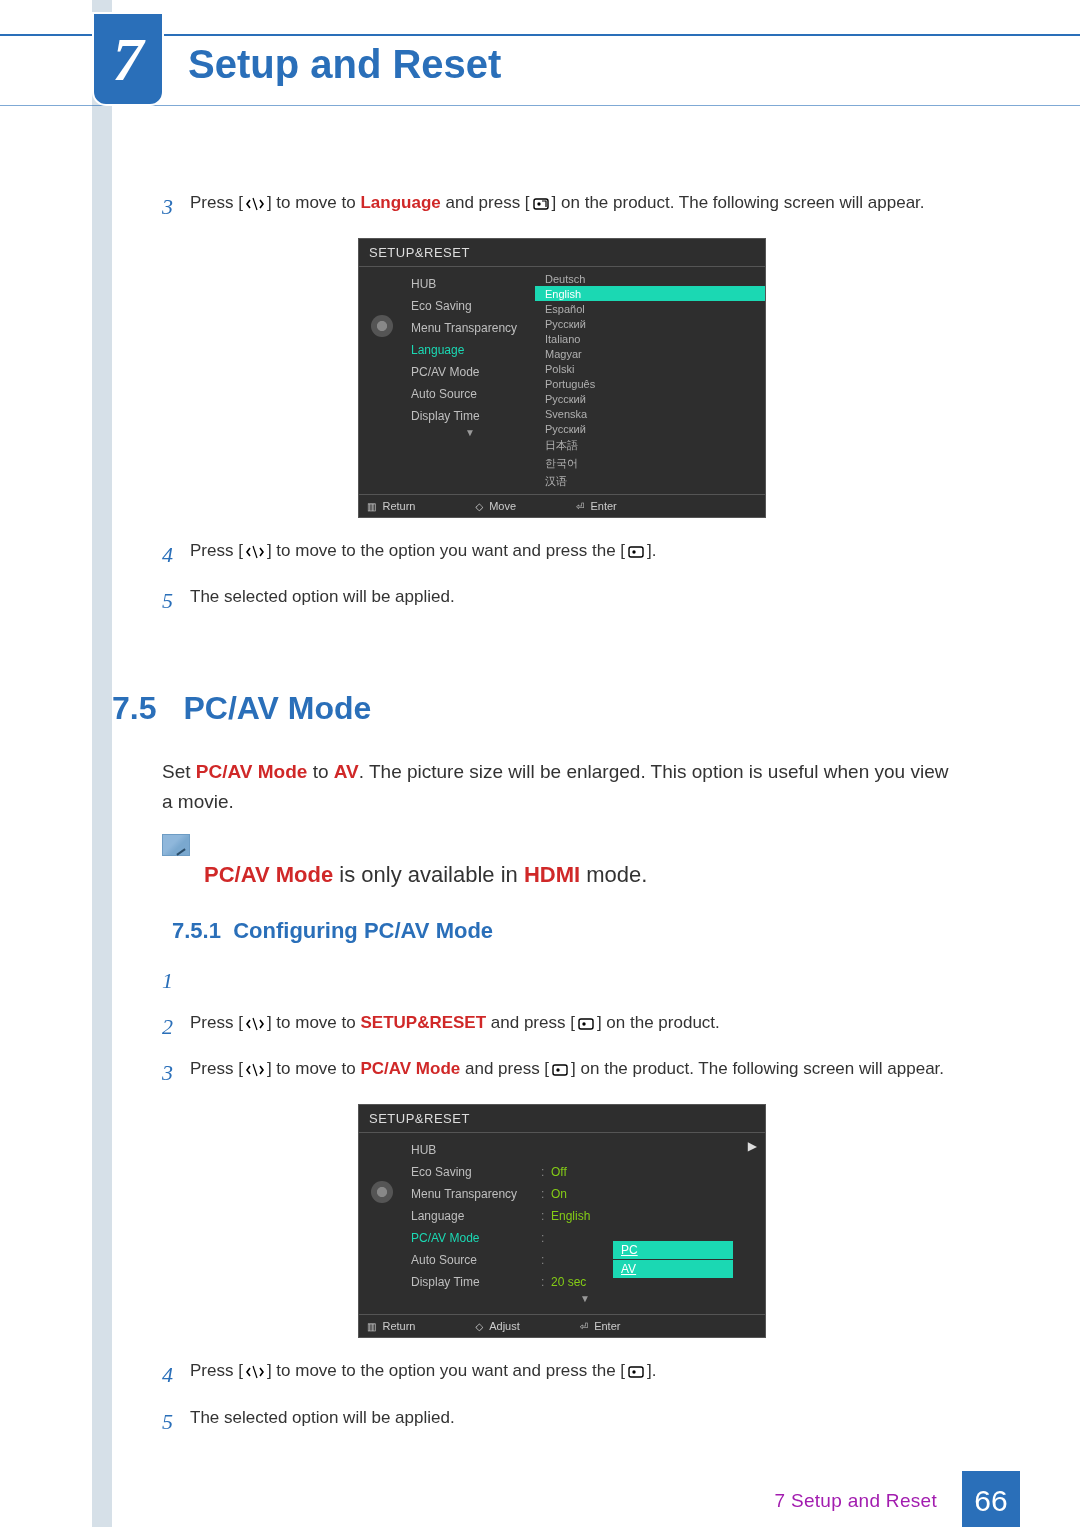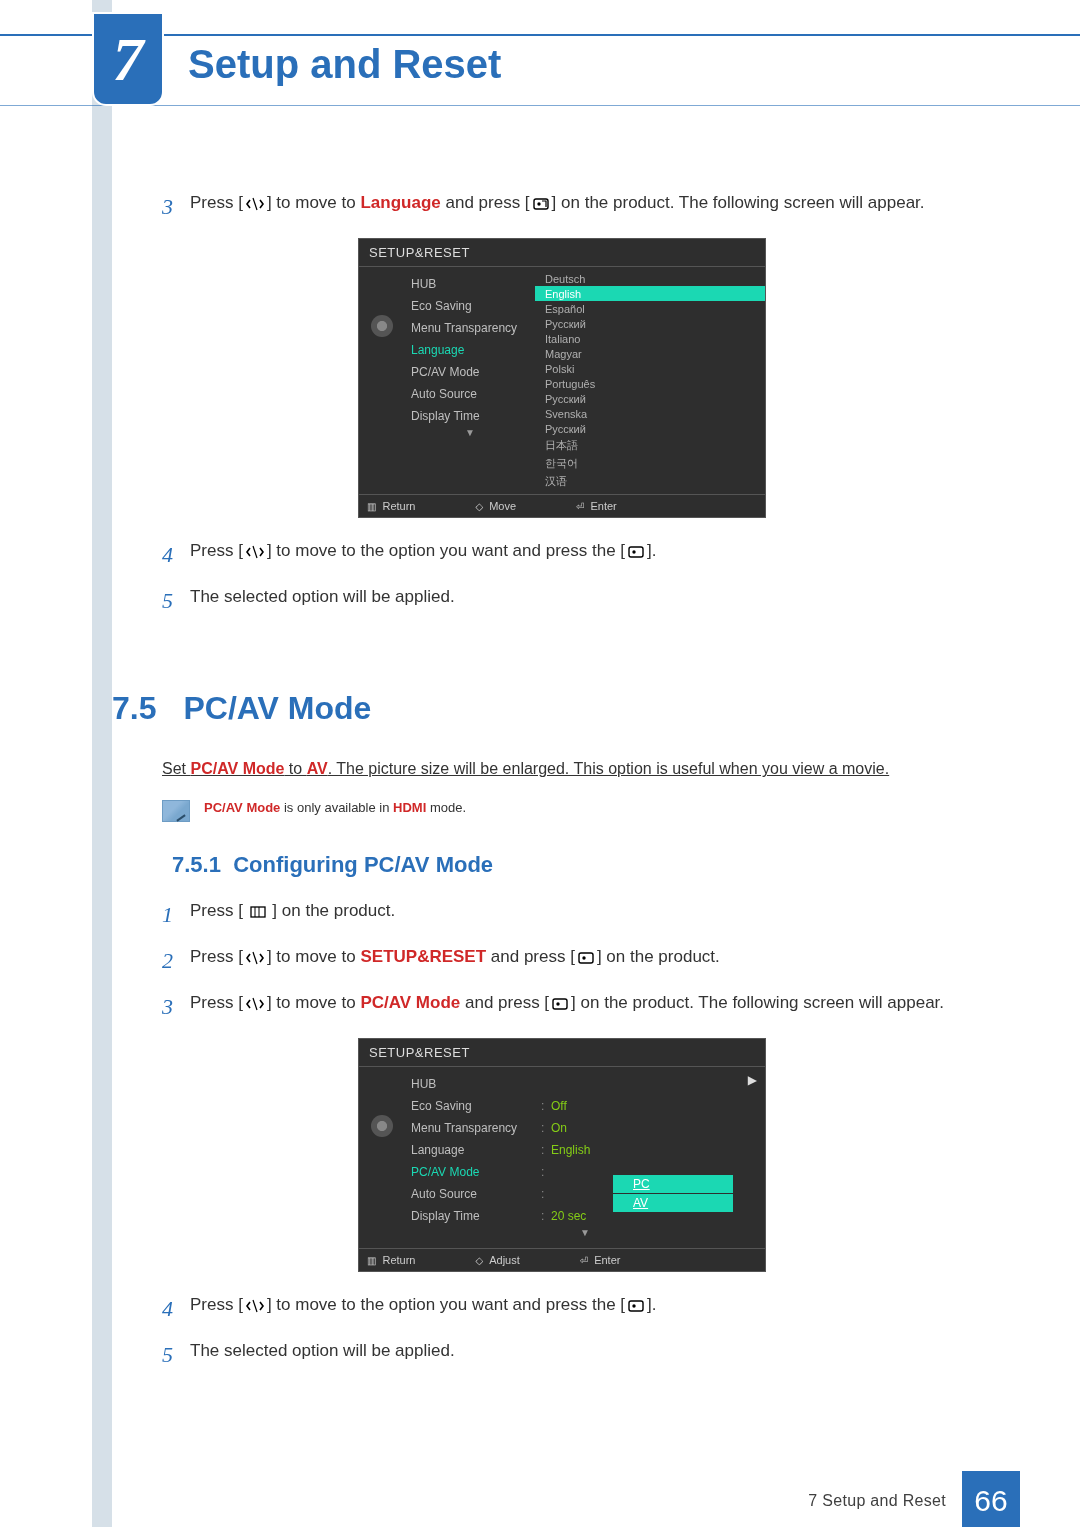--- a/index.html
+++ b/index.html
@@ -162,21 +162,21 @@
   .osd-valrow .col { width: 10px; color: #888; }
   .osd-valrow .val { color: #84cc16; }
   .osd-valrow.sel .lab { color: #1bd8b3; }
   .osd-opts {
     position: absolute;
     right: 32px;
     top: 108px;
     width: 120px;
   }
   .osd-opts .opt {
-    padding: 2px 20px;
+    padding: 2px 8px;
     background: #1bd8b3;
     color: #fff;
     font-size: 12px;
     margin-bottom: 1px;
     text-decoration: underline;
   }
   .osd-arrow-r {
     position: absolute;
     right: 8px;
     top: 6px;
@@ -215,25 +215,24 @@
     font-size: 32px;
     font-weight: bold;
     color: #2a6fb9;
   }
   .section-head .txt {
     font-size: 32px;
     font-weight: bold;
     color: #2a6fb9;
   }
   .para {
-    font-size: 16px;
+    font-size: 19px;
     color: #333;
     line-height: 1.55;
     margin-bottom: 18px;
-    text-decoration: underline;
   }
   .note {
     display: flex;
     align-items: flex-start;
     gap: 14px;
     margin: 18px 0 30px;
   }
   .note-icon {
     width: 28px; height: 22px;
     background: linear-gradient(135deg,#8fb7db 40%,#7aa8cf 60%);
@@ -241,43 +240,43 @@
     position: relative;
   }
   .note-icon::after {
     content: "";
     position: absolute;
     right: 3px; bottom: 2px;
     width: 10px; height: 2px;
     background: #2a4d6a;
     transform: rotate(-35deg);
   }
-  .note-text { font-size: 13px; color: #333; }
+  .note-text { font-size: 22px; color: #333; margin-top: 28px; }
   .subsection-head {
     font-size: 22px;
     font-weight: bold;
     color: #2a6fb9;
     margin: 12px 0 20px 10px;
   }
 
   .footer {
     position: absolute;
     left: 0;
     bottom: 0;
     width: 1080px;
     display: flex;
     align-items: center;
     justify-content: flex-end;
     padding-right: 60px;
     height: 52px;
   }
   .footer-label {
-    color: #404040;
-    font-size: 16px;
-    margin-right: 16px;
+    color: #a21caf;
+    font-size: 19px;
+    margin-right: 25px;
     letter-spacing: 0.3px;
   }
   .footer-page {
     background: #2a6fb9;
     color: #fff;
     font-size: 30px;
     font-weight: normal;
     width: 58px;
     height: 60px;
     display: flex;
@@ -405,29 +404,20 @@
       <span class="hl-red">PC/AV Mode</span><span> is only available in </span><span class="hl-red">HDMI</span><span> mode.</span>
     </div>
   </div>
 
   <div class="subsection-head">
     <span>7.5.1</span>&nbsp;&nbsp;<span>Configuring PC/AV Mode</span>
   </div>
 
   <div class="step">
     <span class="n">1</span>
-    <span class="t">
-      <span>Press [ </span><span class="inline-icon">
-          <svg width="16" height="12">
-            <rect x="1" y="1" width="14" height="10" fill="none" stroke="#000" stroke-width="1.3"></rect>
-            <line x1="5" y1="1" x2="5" y2="11" stroke="#000"></line>
-            <line x1="9" y1="1" x2="9" y2="11" stroke="#000"></line>
-          </svg>
-        </span><span> ] on the product.</span>
-    </span>
   </div>
 
   <div class="step">
     <span class="n">2</span>
     <span class="t">
       <span>Press [</span><span class="inline-icon">
           <svg width="20" height="14">
             <path d="M5 3 L2 7 L5 11" fill="none" stroke="#000" stroke-width="1.6"></path>
             <line x1="8" y1="1" x2="12" y2="13" stroke="#000" stroke-width="1.2"></line>
             <path d="M15 3 L18 7 L15 11" fill="none" stroke="#000" stroke-width="1.6"></path>

